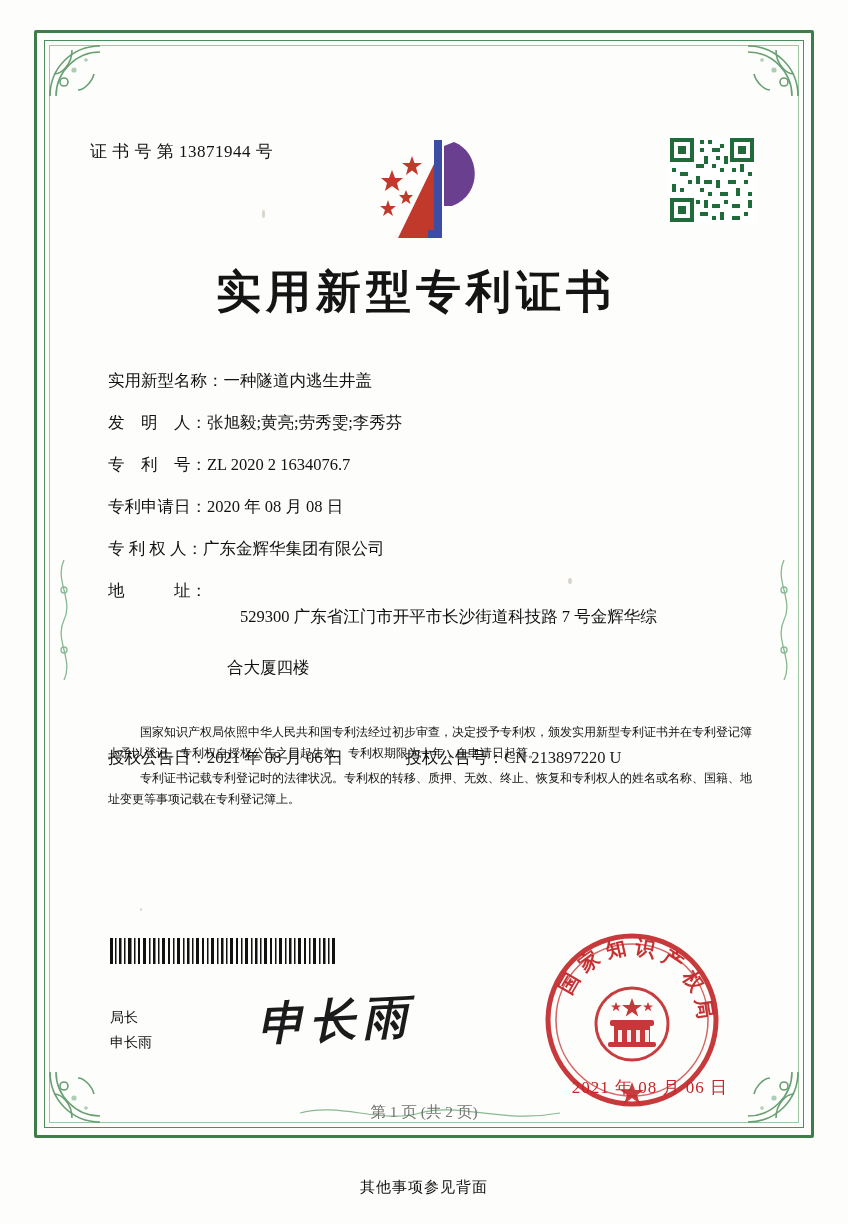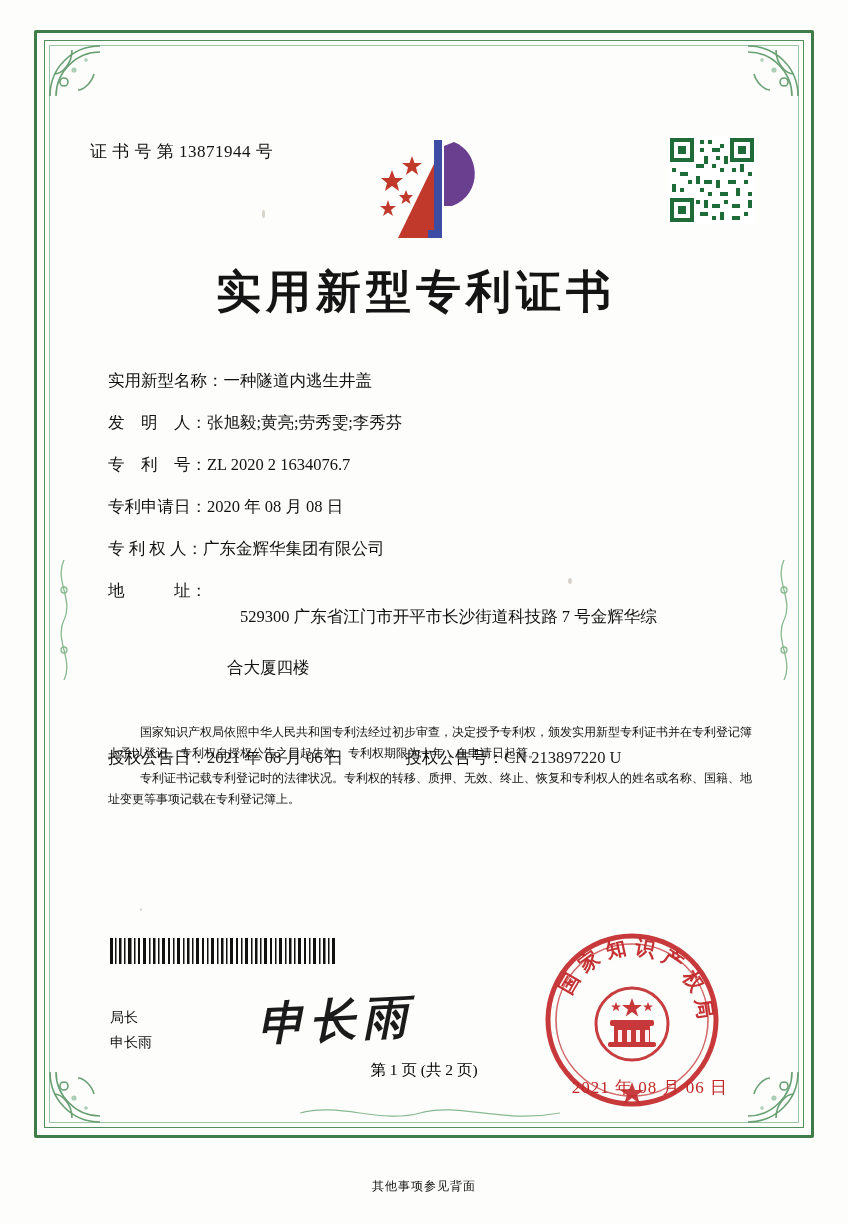--- a/index.html
+++ b/index.html
@@ -207,32 +207,32 @@
     color: #c2282a;
     letter-spacing: 1px;
     white-space: nowrap;
   }
 
   
   .page-num {
     position: absolute;
     left: 0;
     right: 0;
-    top: 1060px;
+    top: 1102px;
     text-align: center;
     font-size: 15.5px;
-    color: #000000;
+    color: #737373;
   }
   .footer-note {
     position: absolute;
     left: 0;
     right: 0;
     top: 1178px;
     text-align: center;
-    font-size: 12px;
+    font-size: 15px;
     color: #111;
     letter-spacing: 1px;
   }
 
   .speck {
     position: absolute;
     background: #b9b2a6;
     border-radius: 50%;
     opacity: .55;
   }

